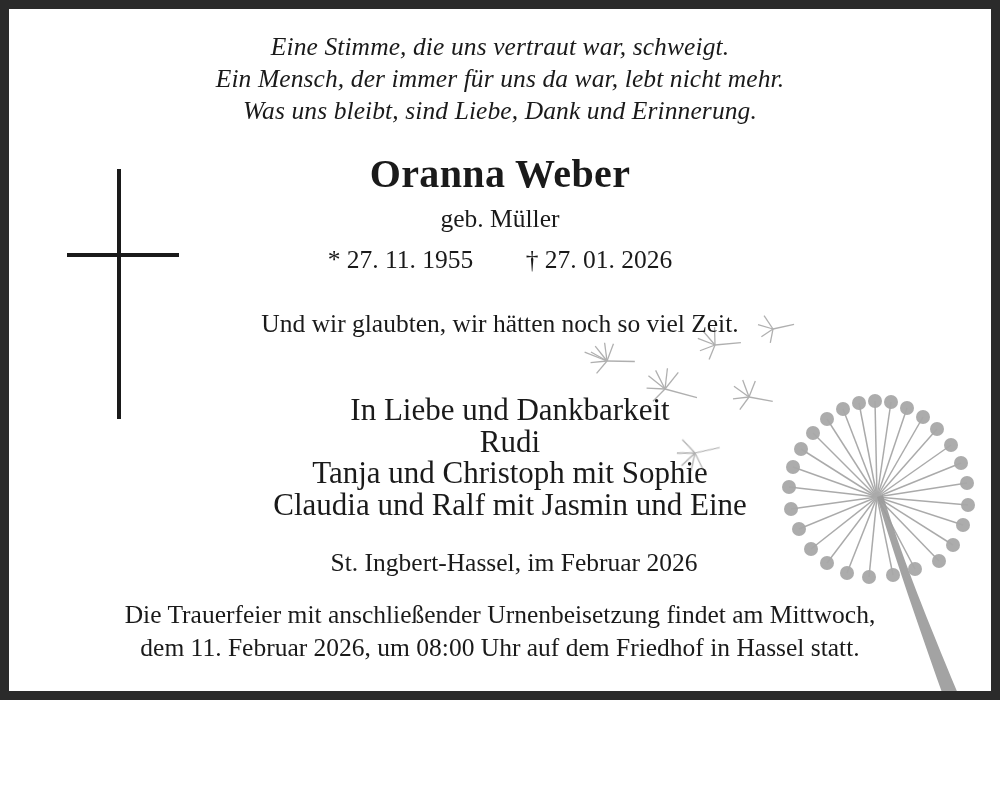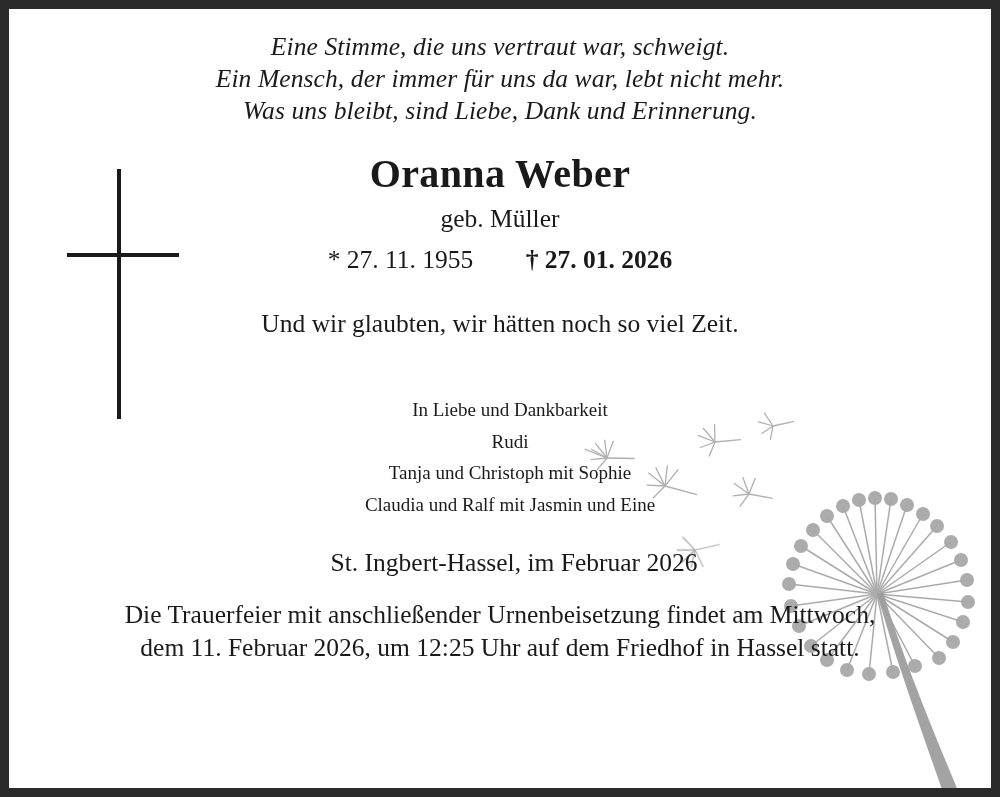--- a/index.html
+++ b/index.html
@@ -10,21 +10,21 @@
   body {
     width: 1000px;
     height: 797px;
     font-family: "Liberation Serif", serif;
     color: #1a1a1a;
     overflow: hidden;
   }
   .obituary {
     position: relative;
     width: 1000px;
-    height: 797px;
+    height: 700px;
     box-sizing: border-box;
     border: 9px solid #2b2b2b;
     background: #ffffff;
     overflow: hidden;
   }
   .inner {
     position: relative;
     width: 100%;
     height: 100%;
     box-sizing: border-box;
@@ -100,31 +100,31 @@
     font-size: 25.5px;
     line-height: 30px;
     font-family: Liberation Serif, serif;
   }
   .dates {
     margin-top: 11px;
     font-size: 25.5px;
     line-height: 30px;
   }
   .dates .birth { display: inline-block; }
-  .dates .death { display: inline-block; margin-left: 46px; font-weight: bold; }
+  .dates .death { display: inline-block; margin-left: 46px; }
 
   .lament {
     margin-top: 34px;
     font-size: 25.5px;
     line-height: 30px;
   }
 
   .gratitude {
     margin-top: 55px;
-    font-size: 19px;
+    font-size: 31px;
     line-height: 31.5px;
     padding-left: 20px;
   }
   .gratitude div { white-space: nowrap; }
 
   .place {
     margin-top: 28px;
     font-size: 25.5px;
     line-height: 30px;
     padding-left: 28px;
@@ -302,19 +302,19 @@
         <div>In Liebe und Dankbarkeit</div>
         <div>Rudi</div>
         <div>Tanja und Christoph mit Sophie</div>
         <div>Claudia und Ralf mit Jasmin und Eine</div>
       </div>
 
       <div class="place">St. Ingbert-Hassel, im Februar 2026</div>
 
       <div class="service">
         <div>Die Trauerfeier mit anschließender Urnenbeisetzung findet am Mittwoch,</div>
-        <div>dem 11. Februar 2026, um 12:25 Uhr auf dem Friedhof in Hassel statt.</div>
+        <div>dem 11. Februar 2026, um 08:00 Uhr auf dem Friedhof in Hassel statt.</div>
       </div>
 
 
     </div>
   </div>
 </div>
 
 </body></html>

